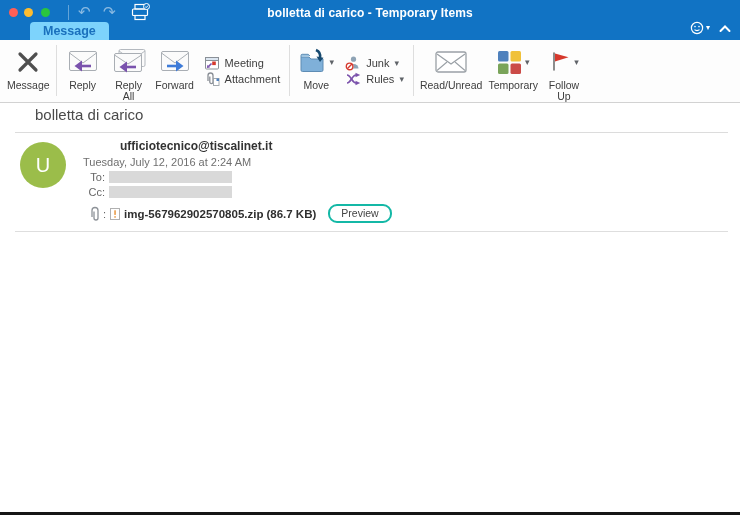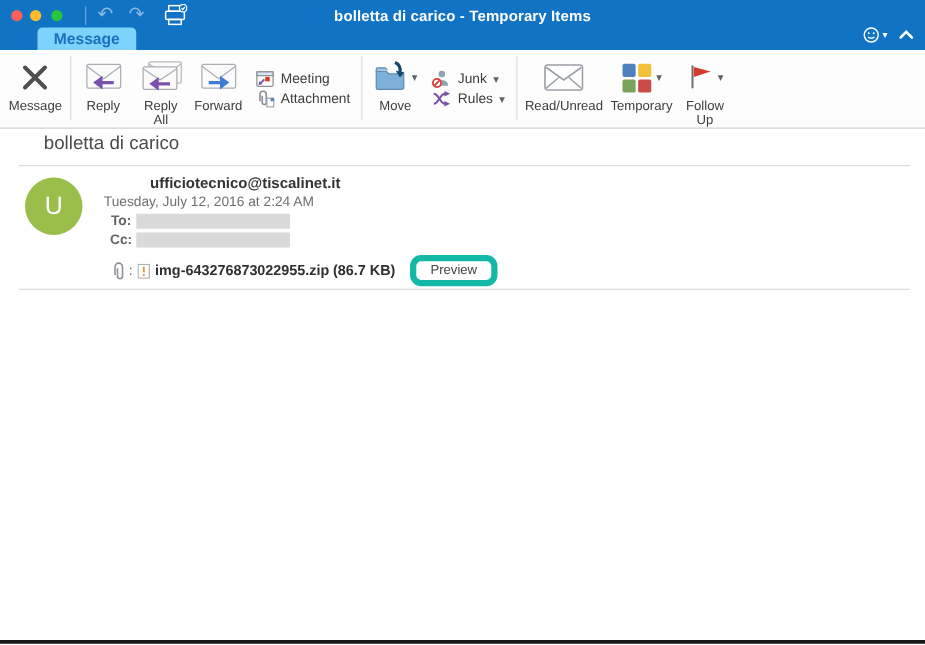--- a/index.html
+++ b/index.html
@@ -41,28 +41,28 @@
   .slabel{font-size:11px;color:#3d3d3d;}
 
   
   .subject{position:absolute;left:15px;top:106px;font-size:15px;color:#4a4a4a;margin-left:20px;}
   .hr1{position:absolute;left:15px;right:12px;top:132px;height:1px;background:#dcdcdc;}
   .avatar{position:absolute;left:20px;top:142px;width:46px;height:46px;border-radius:50%;
           background:#9bbd4a;color:#ffffff;font-size:20px;line-height:46px;text-align:center;}
   .hdr{position:absolute;left:83px;top:139px;}
   .sender{font-size:12px;font-weight:bold;color:#333333;margin-left:37px;}
   .date{font-size:11px;color:#6f6f6f;margin-top:3px;}
-  .row{display:flex;align-items:center;margin-top:3px;font-weight:bold;}
+  .row{display:flex;align-items:center;margin-top:3px;}
   .fldlabel{display:inline-block;width:17px;margin-left:5px;text-align:right;font-size:11px;color:#666666;}
   .redact{display:inline-block;width:123px;height:12px;background:#d9d9d9;margin-left:4px;}
   .attrow{display:flex;align-items:center;margin-top:6px;}
   .colon{font-size:11px;color:#666;margin:0 4px 0 2px;}
   .fname{font-size:11.5px;font-weight:bold;color:#2f2f2f;margin-left:4px;}
   .fsize{font-size:11.5px;font-weight:bold;color:#2f2f2f;margin-left:3px;}
-  .preview{margin-left:12px;border:5px solid #14b8a6;border-radius:9px;padding:0 11px;height:15px;
+  .preview{margin-left:12px;border:2px solid #14b8a6;border-radius:9px;padding:0 11px;height:15px;
            line-height:15px;font-size:10.5px;color:#444444;background:#fff;cursor:default;}
   .hr2{position:absolute;left:15px;right:12px;top:231px;height:1px;background:#dedede;}
   .bottombar{position:absolute;left:0;bottom:1px;width:740px;height:3px;background:#161616;}
 </style>
 </head>
 <body>
 
 <div class="screen">
 
   <div class="titlebar">
@@ -277,21 +277,21 @@
         </svg>
       </span>
       <span class="colon">:</span>
       <span style="display:flex;">
         <svg width="10" height="12" viewBox="0 0 10 12">
           <rect x="0.5" y="0.5" width="9" height="11" fill="#ffffff" stroke="#b0b0b0"></rect>
           <rect x="4.3" y="2.3" width="1.5" height="4.6" fill="#e8963d"></rect>
           <rect x="4.3" y="8.2" width="1.5" height="1.5" fill="#e8963d"></rect>
         </svg>
       </span>
-      <span class="fname">img-643276873022955.zip</span>
+      <span class="fname">img-567962902570805.zip</span>
       <span class="fsize">(86.7 KB)</span>
       <span class="preview">Preview</span>
     </div>
   </div>
 
   <div class="hr2"></div>
 
   <div style="position:absolute;left:0;top:233px;width:740px;height:275px;background:#ffffff;"></div>
 
   <div class="bottombar"></div>

